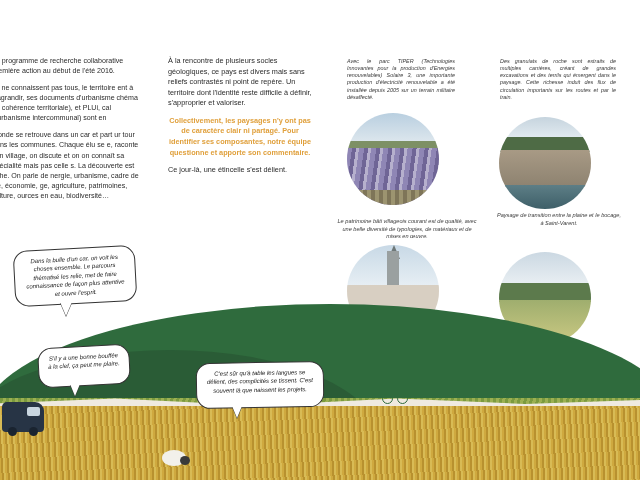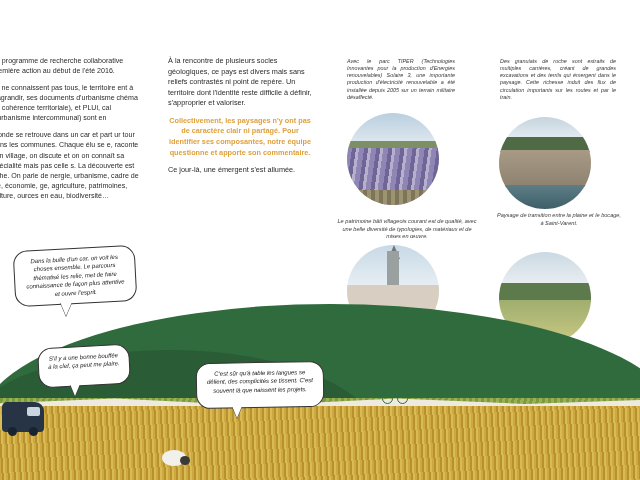--- a/index.html
+++ b/index.html
@@ -229,21 +229,21 @@
 
   <div class="col-left">
     <p>du programme de recherche collaborative première action au début de l'été 2016.</p>
     <p>es ne connaissent pas tous, le territoire ent à s'agrandir, ses documents d'urbanisme chéma de cohérence territoriale), et PLUi, cal d'urbanisme intercommunal) sont en</p>
     <p>monde se retrouve dans un car et part ur tour dans les communes. Chaque élu se e, raconte son village, on discute et on on connaît sa spécialité mais pas celle s. La découverte est riche. On parle de nergie, urbanisme, cadre de vie, économie, ge, agriculture, patrimoines, culture, ources en eau, biodiversité…</p>
   </div>
 
   <div class="col-mid">
     <p>À la rencontre de plusieurs socles géologiques, ce pays est divers mais sans reliefs contrastés ni point de repère. Un territoire dont l'identité reste difficile à définir, s'approprier et valoriser.</p>
     <p class="highlight">Collectivement, les paysages n'y ont pas de caractère clair ni partagé. Pour identifier ses composantes, notre équipe questionne et apporte son commentaire.</p>
-    <p>Ce jour-là, une émergent s'est allumée.</p>
+    <p>Ce jour-là, une étincelle s'est délient.</p>
   </div>
 
   <div class="caption caption-top" style="left:347px; top:58px; width:108px;">Avec le parc TIPER (Technologies Innovantes pour la production d'Energies renouvelables) Solaire 3, une importante production d'électricité renouvelable a été installée depuis 2005 sur un terrain militaire désaffecté.</div>
   <div class="caption caption-top" style="left:500px; top:58px; width:116px;">Des granulats de roche sont extraits de multiples carrières, créant de grandes excavations et des terrils qui émergent dans le paysage. Cette richesse induit des flux de circulation importants sur les routes et par le train.</div>
 
   <div class="photo ph1">
     <div class="sky"></div>
     <div class="band"></div>
     <div class="field"></div>
     <div class="front"></div>

